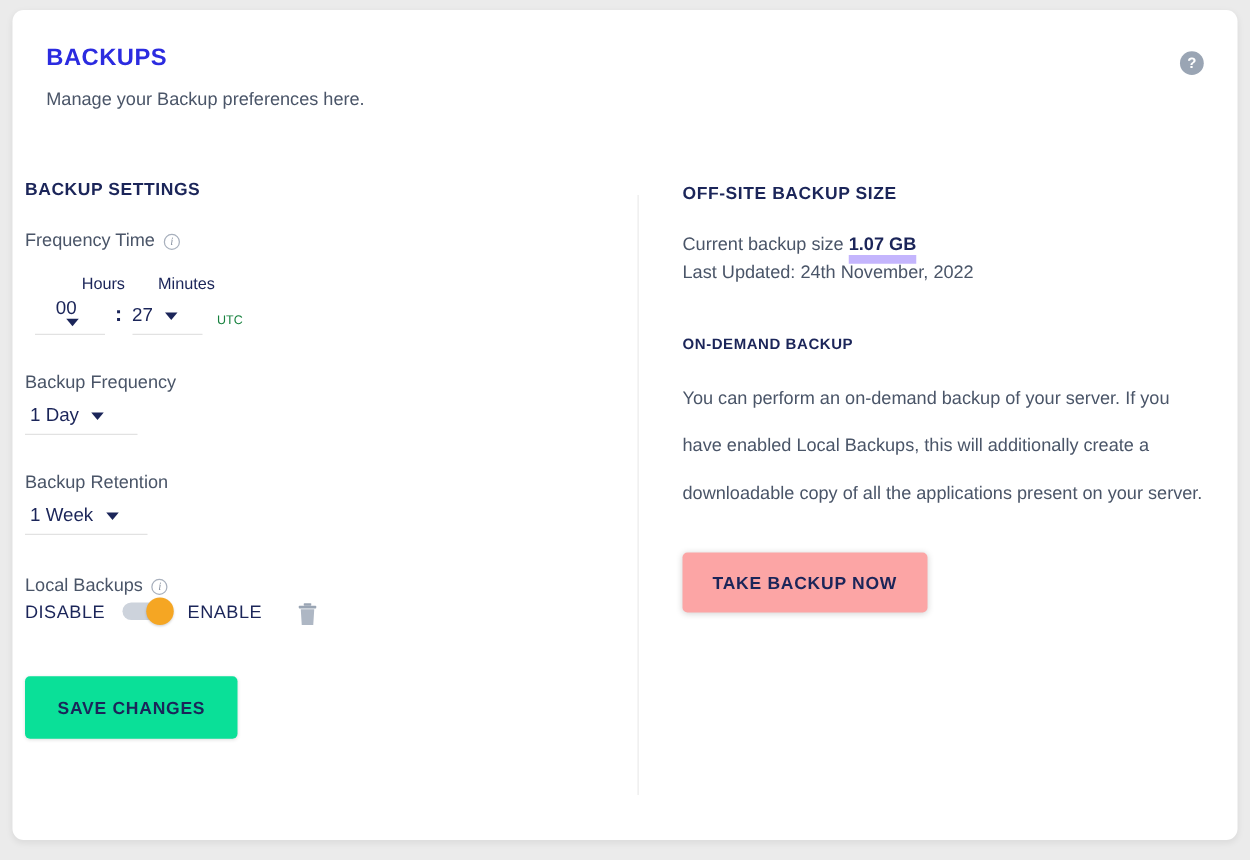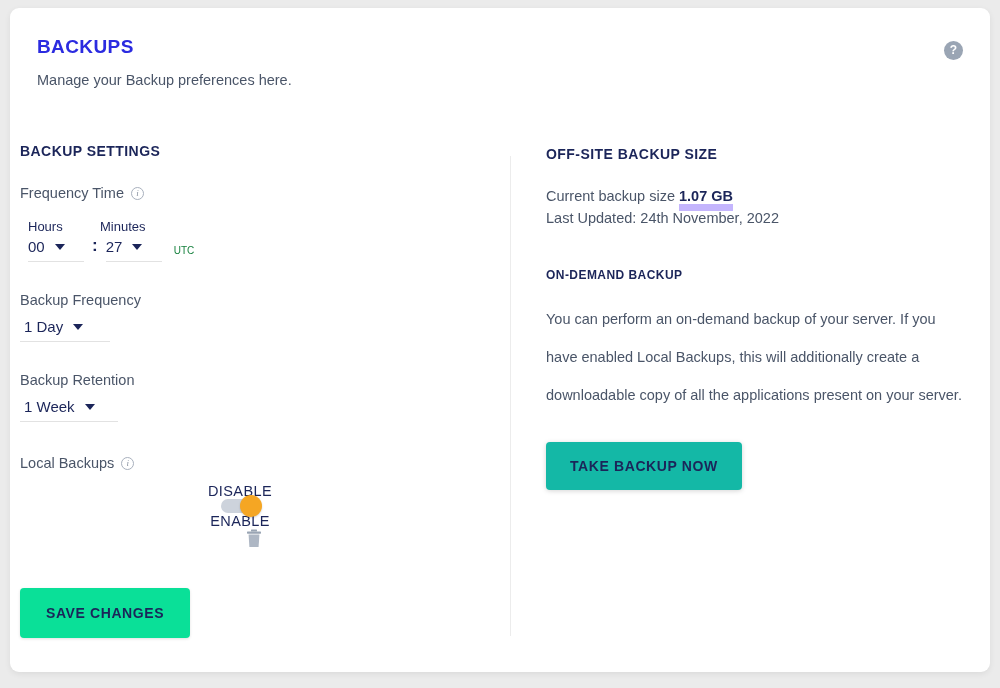--- a/index.html
+++ b/index.html
@@ -99,20 +99,21 @@
     flex: none;
   }
 
   
   .time-row-labels {
     display: flex;
     margin-top: 18px;
     padding-left: 8px;
     font-size: 13px;
     color: #1b2559;
+    text-align: right;
   }
   .time-row-labels .lbl-hours   { width: 72px; }
   .time-row-labels .lbl-minutes { width: 72px; }
 
   .time-row {
     display: flex;
     align-items: flex-end;
     padding-left: 8px;
     margin-top: 2px;
     gap: 0;
@@ -128,21 +129,21 @@
     color: #1b2559;
     font-size: 15px;
   }
   .select .caret {
     width: 0; height: 0;
     border-left: 5px solid transparent;
     border-right: 5px solid transparent;
     border-top: 6px solid #1b2559;
     margin-left: 10px;
   }
-  .sel-hours   { width: 56px; }
+  .sel-hours   { width: 56px; flex-direction: column; }
   .sel-minutes { width: 56px; }
 
   .colon {
     color: #1b2559;
     font-size: 17px;
     font-weight: bold;
     padding: 0 8px 6px 8px;
   }
   .utc {
     color: #15803d;
@@ -156,23 +157,22 @@
   .sel-wide {
     width: 90px;
     padding-left: 4px;
   }
   .sel-wide.retention { width: 98px; }
 
   
   .toggle-block { margin-top: 33px; }
   .toggle-row {
     display: flex;
-    align-items: center;
-    margin-top: 12px;
-    flex-direction: column;
+    align-items: flex-start;
+    margin-top: 5px;
   }
   .toggle-word {
     font-size: 14.5px;
     letter-spacing: 0.4px;
     color: #1b2559;
   }
   .switch {
     width: 38px;
     height: 14px;
     border-radius: 8px;
@@ -211,21 +211,21 @@
     font-weight: bold;
     letter-spacing: 0.6px;
     padding: 17px 26px;
     cursor: pointer;
     box-shadow: 0 1px 3px rgba(0,0,0,0.12);
   }
 
   .btn-take {
     margin-top: 28px;
     display: inline-block;
-    background: #14b8a6;
+    background: #fca5a5;
     color: #1b2559;
     border: none;
     border-radius: 4px;
     font-family: "Liberation Sans", sans-serif;
     font-size: 14px;
     font-weight: bold;
     letter-spacing: 0.6px;
     padding: 16px 24px;
     cursor: pointer;
     box-shadow: 0 1px 5px rgba(0,0,0,0.17);

